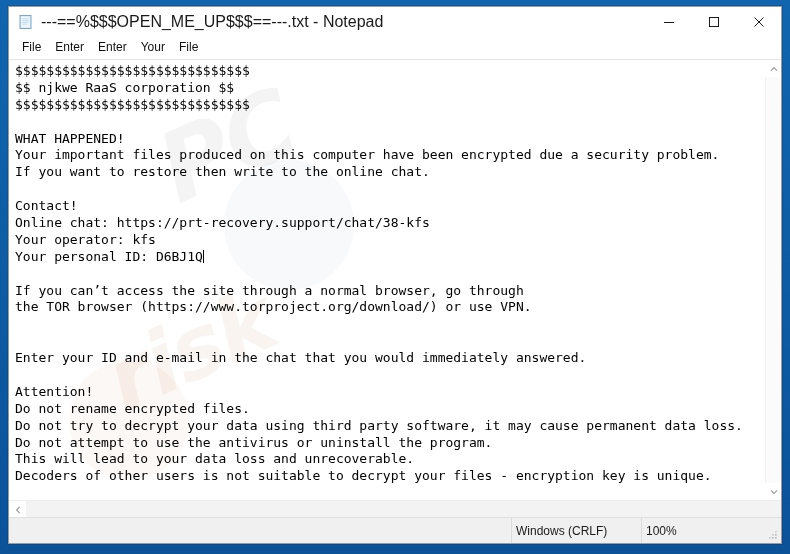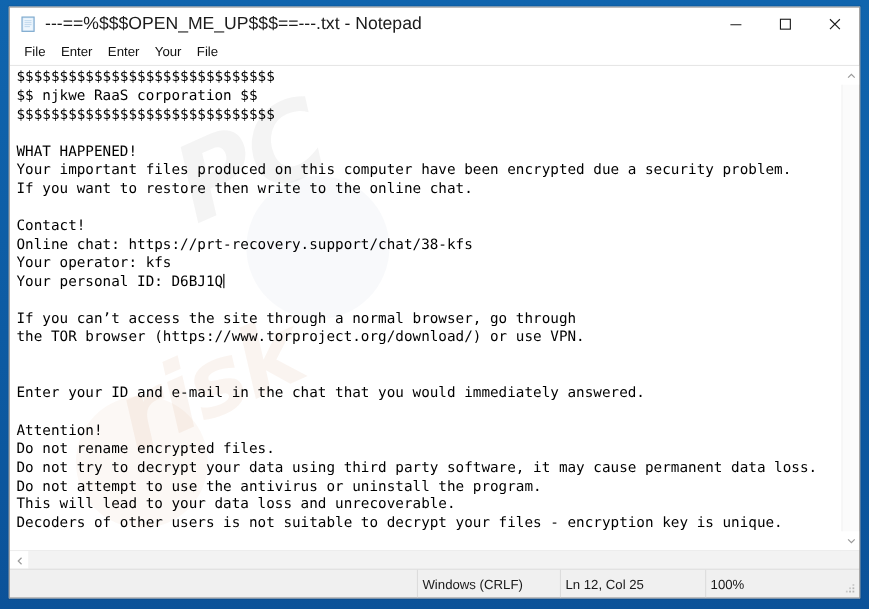--- a/index.html
+++ b/index.html
@@ -350,21 +350,20 @@
       <div id="htrack">
         <div id="hthumb"></div>
       </div>
       <div id="corner-box"></div>
     </div>
   </div>
 
   <div id="statusbar">
     <div id="status-spacer"></div>
     <div class="status-cell" id="status-crlf">Windows (CRLF)</div>
-    <div class="status-cell" id="status-lncol">Ln 12, Col 25</div>
     <div class="status-cell" id="status-zoom">100%</div>
     <div id="grip">
       <svg width="12" height="12" viewBox="0 0 12 12">
         <rect x="9" y="9" width="1.6" height="1.6" fill="#b6b6b6"></rect>
         <rect x="6" y="9" width="1.6" height="1.6" fill="#b6b6b6"></rect>
         <rect x="9" y="6" width="1.6" height="1.6" fill="#b6b6b6"></rect>
         <rect x="3" y="9" width="1.6" height="1.6" fill="#c9c9c9"></rect>
         <rect x="9" y="3" width="1.6" height="1.6" fill="#c9c9c9"></rect>
         <rect x="6" y="6" width="1.6" height="1.6" fill="#c9c9c9"></rect>
       </svg>

